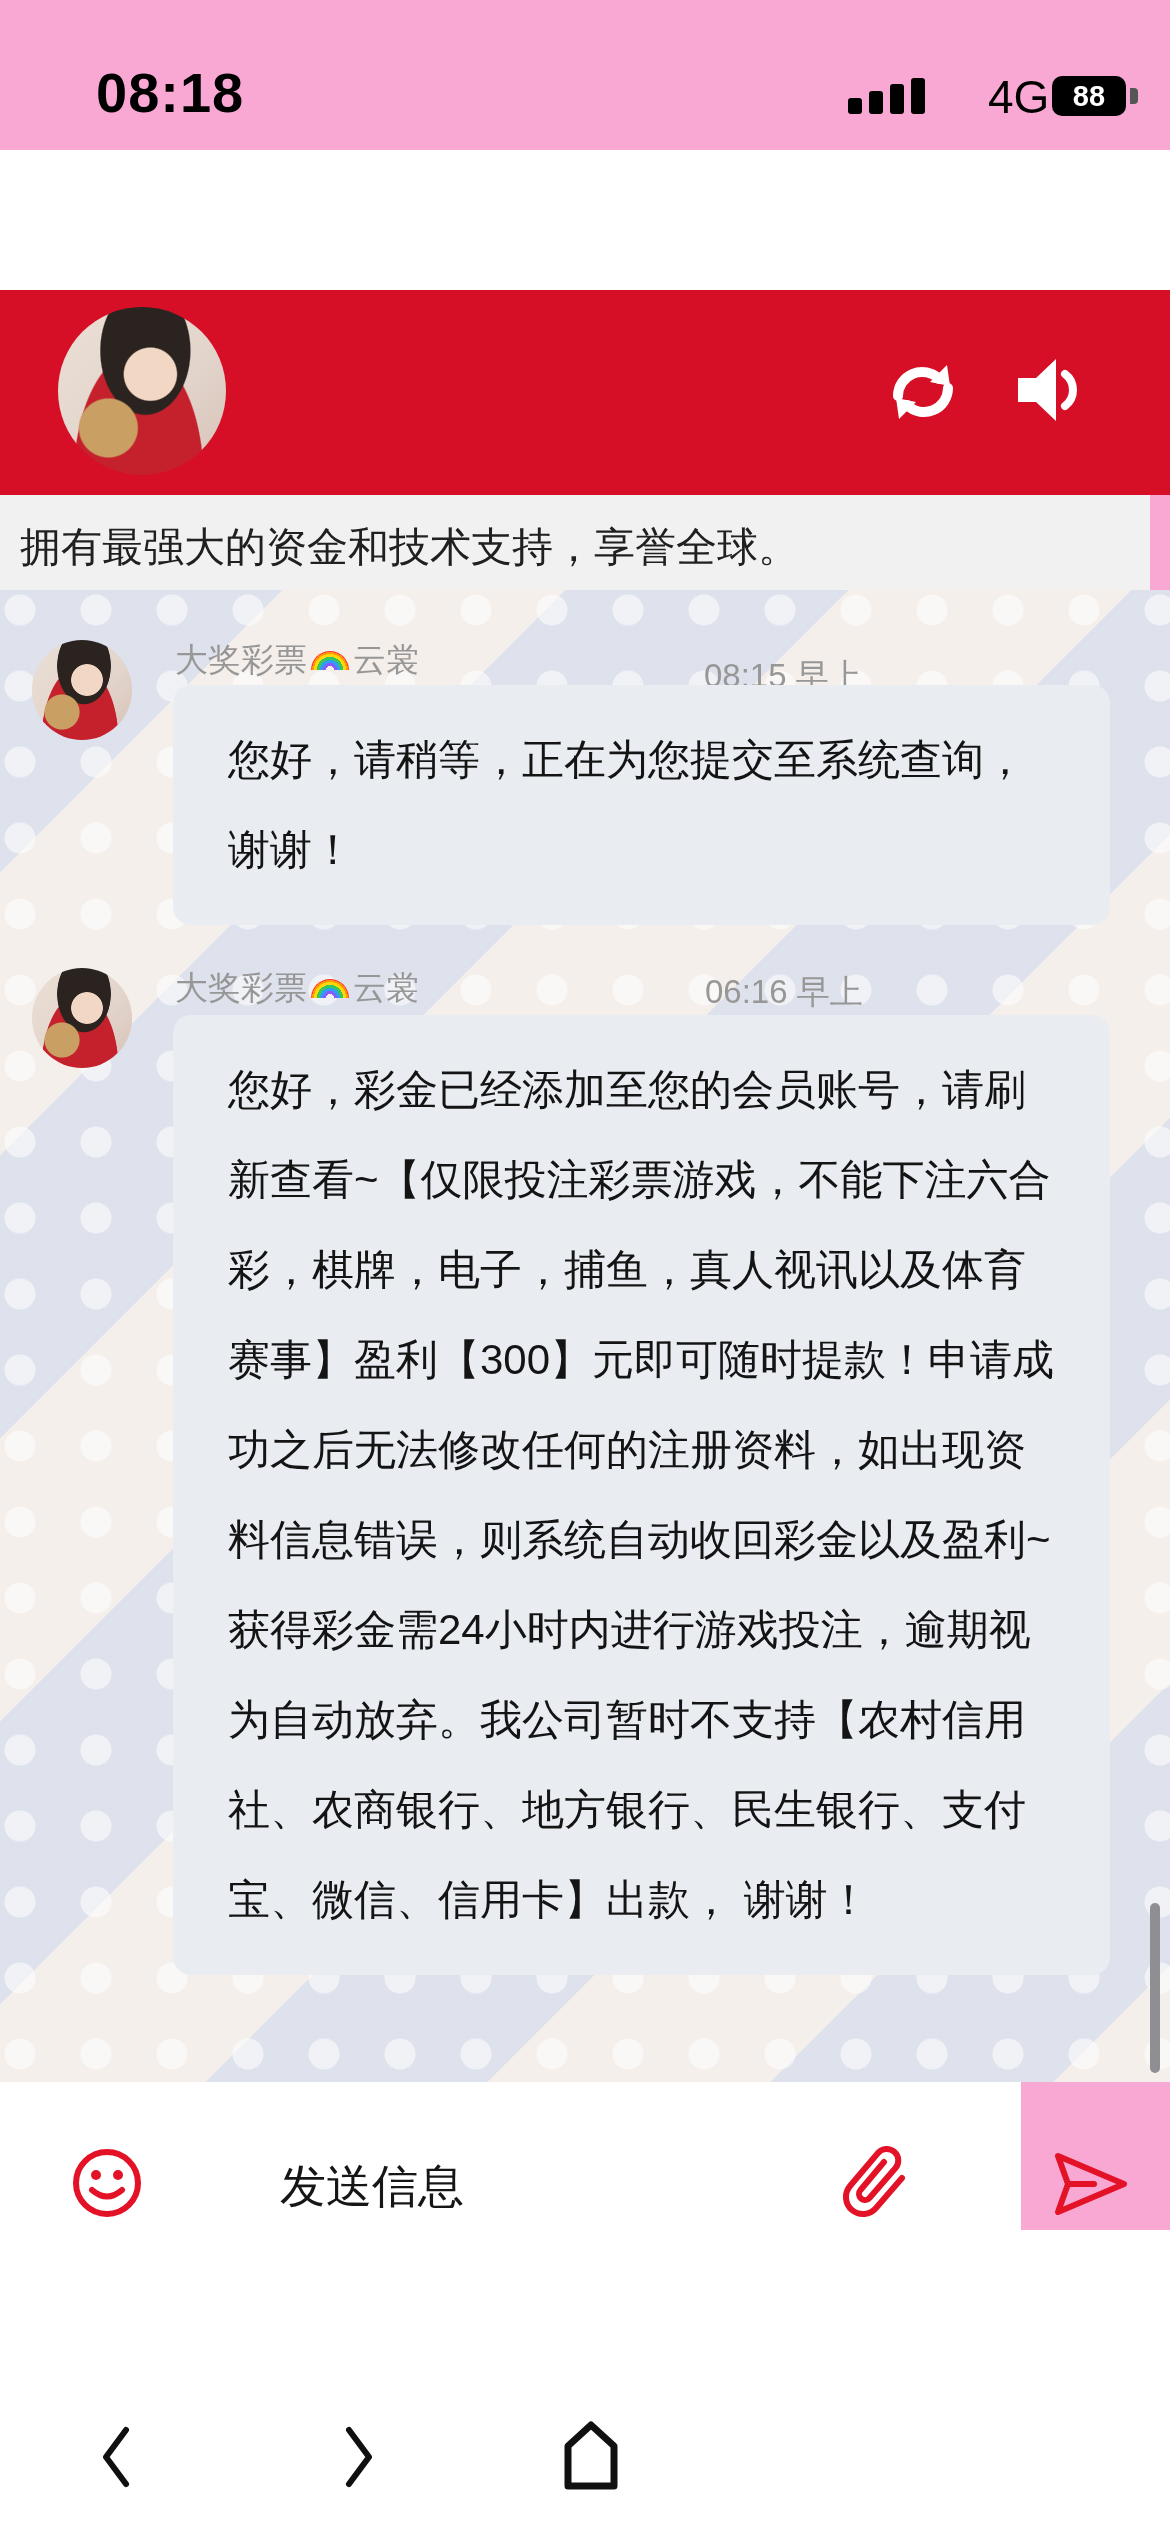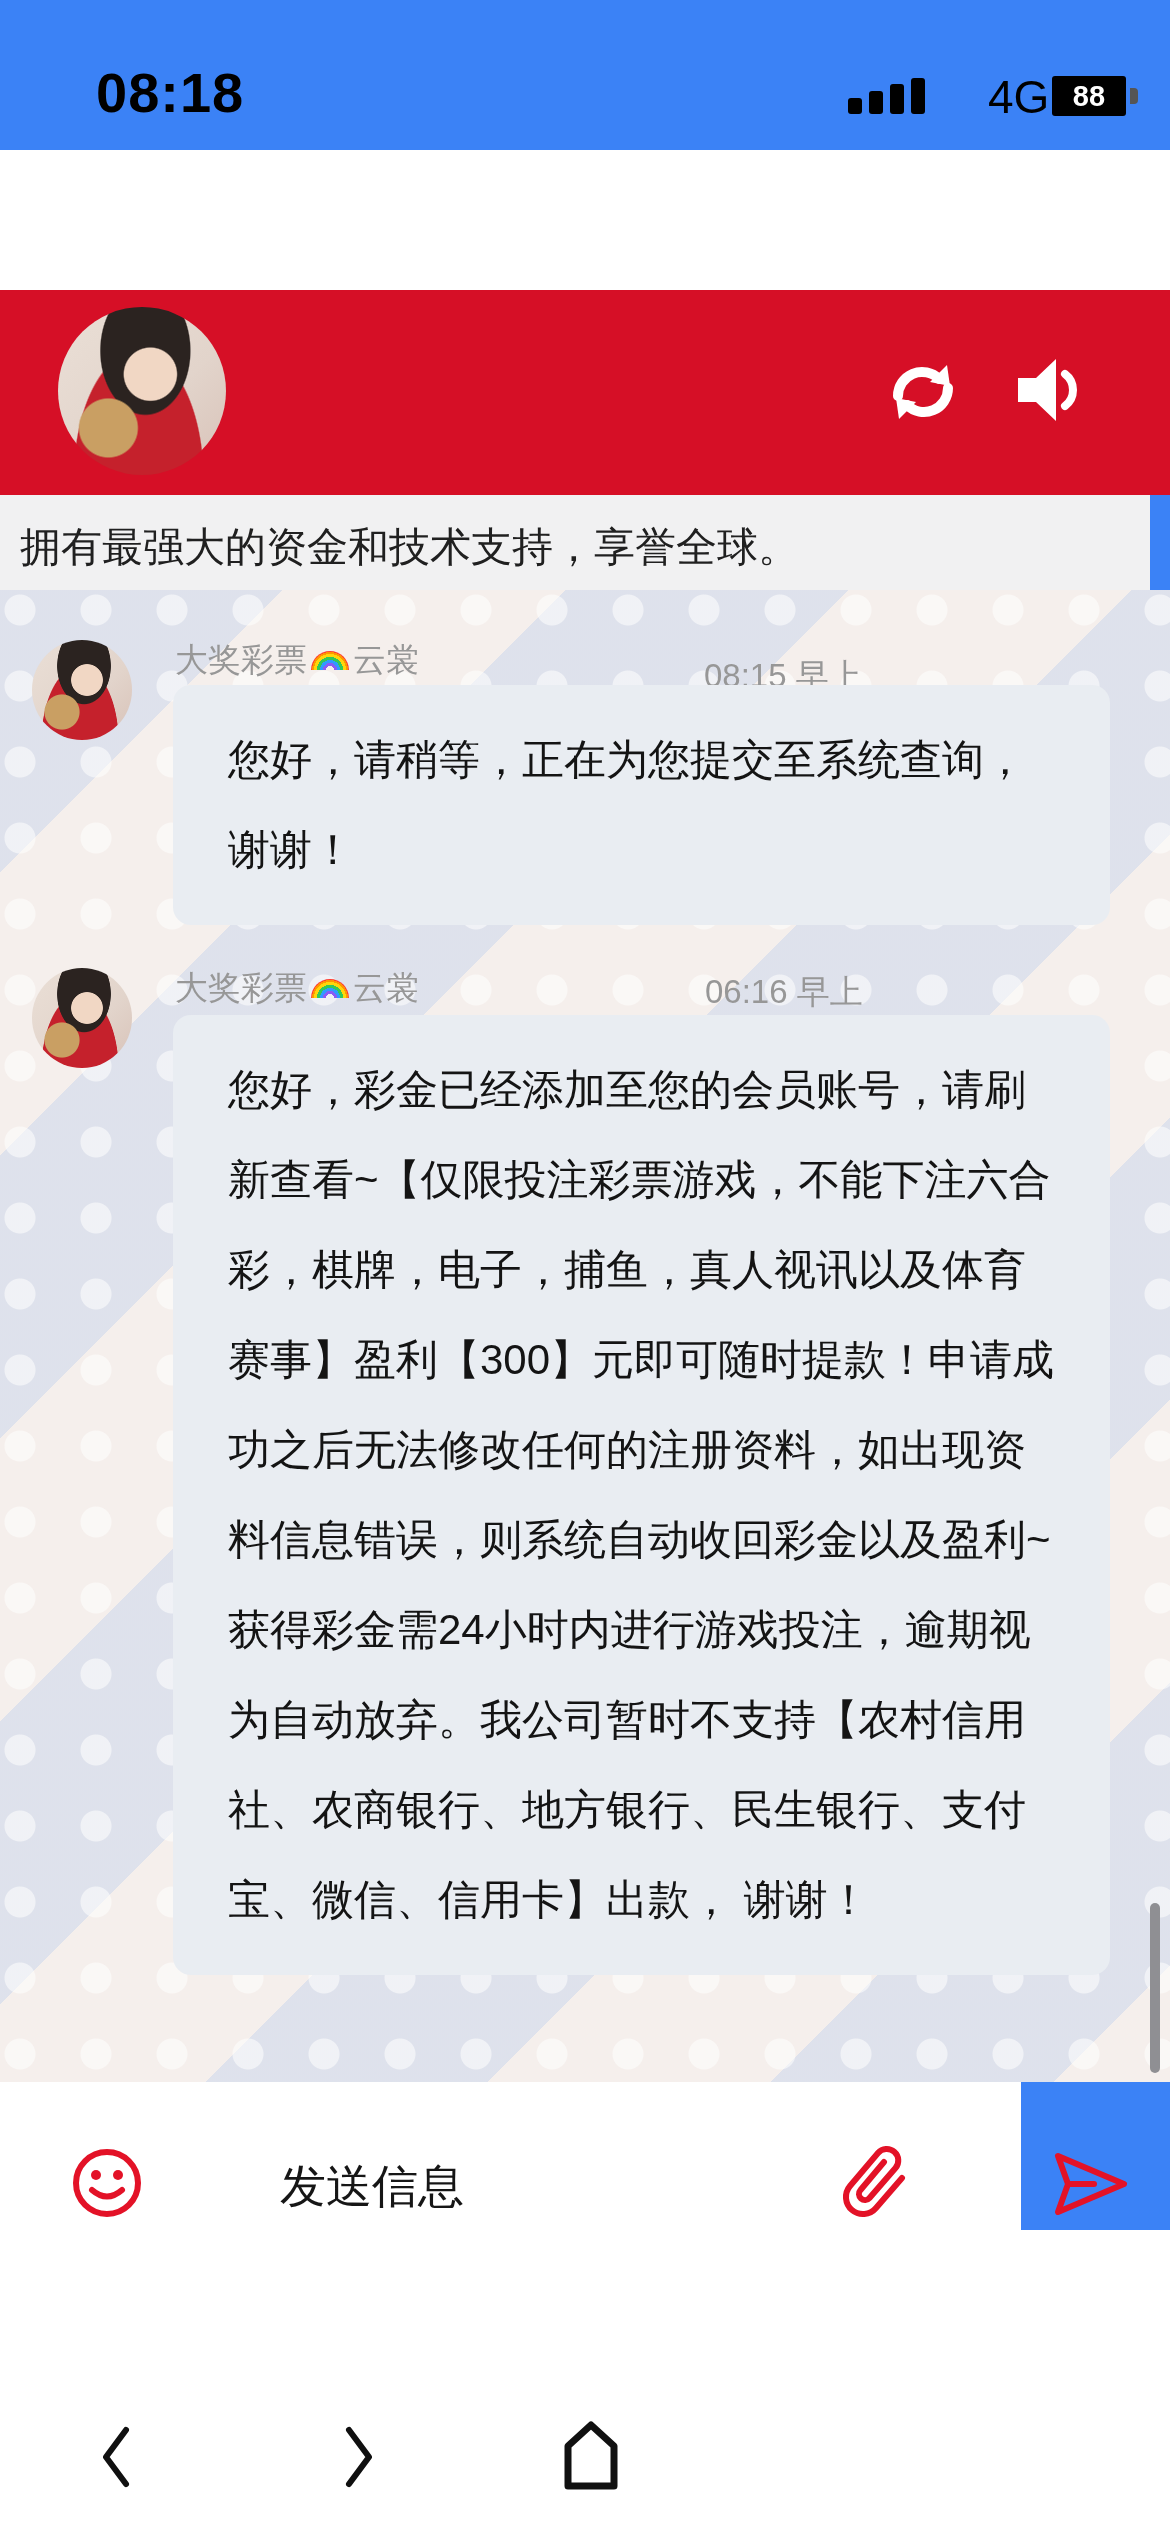--- a/index.html
+++ b/index.html
@@ -1,25 +1,25 @@
 <!DOCTYPE html>
 <html><head>
 <meta charset="utf-8">
 <style>
   html,body{margin:0;padding:0;background:#777;}
-  #phone{position:relative;width:1170px;height:2532px;background:#3b82f6;overflow:hidden;
+  #phone{position:relative;width:1170px;height:2532px;background:#f9a8d4;overflow:hidden;
          font-family:"Liberation Sans","DejaVu Sans",sans-serif;margin:0 auto;}
   .abs{position:absolute;}
 
   
   .time{left:96px;top:60px;font-size:56px;font-weight:700;color:#000;letter-spacing:1px;}
   .sigbars{left:848px;top:78px;width:80px;height:36px;display:flex;align-items:flex-end;gap:7px;}
   .sigbars i{display:block;width:14px;background:#000;border-radius:3px;}
   .net{left:988px;top:70px;font-size:46px;color:#000;}
-  .battery{left:1052px;top:76px;width:74px;height:40px;background:#000;border-radius:3px;
+  .battery{left:1052px;top:76px;width:74px;height:40px;background:#000;border-radius:10px;
            color:#fff;font-size:29px;font-weight:700;display:flex;align-items:center;justify-content:center;}
   .battery-nub{left:1130px;top:88px;width:8px;height:16px;background:#555;border-radius:0 4px 4px 0;}
 
   
   .urlrow{left:0;top:150px;width:1170px;height:140px;background:#fff;}
   .shield{left:88px;top:186px;}
   .urltext{left:192px;top:190px;font-size:47px;color:#0d0d0d;}
   .reload{left:1058px;top:186px;}
 
   

